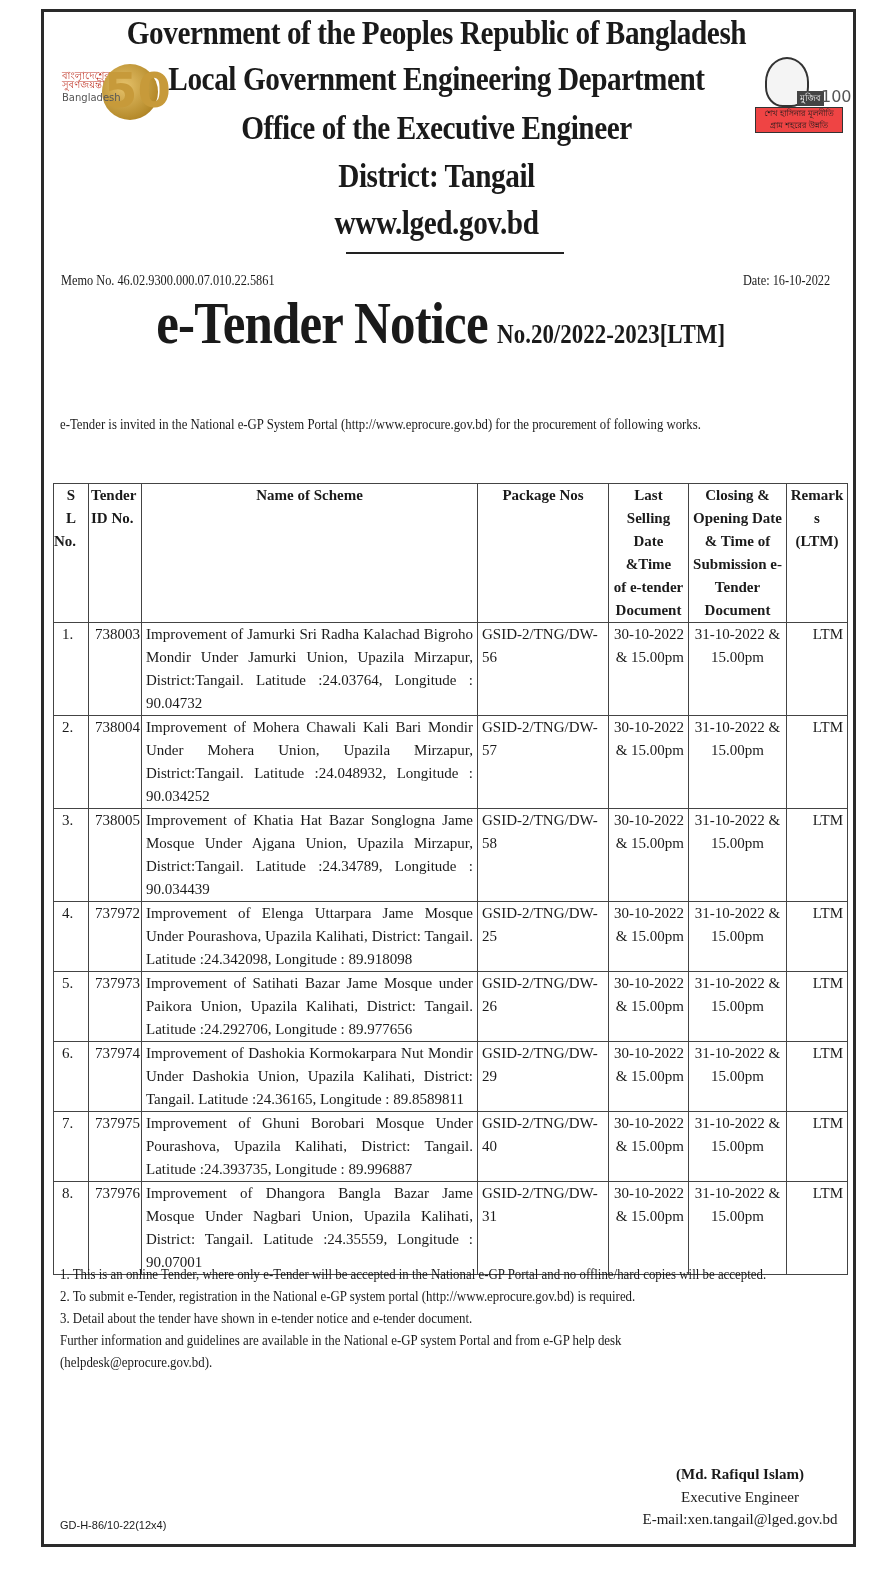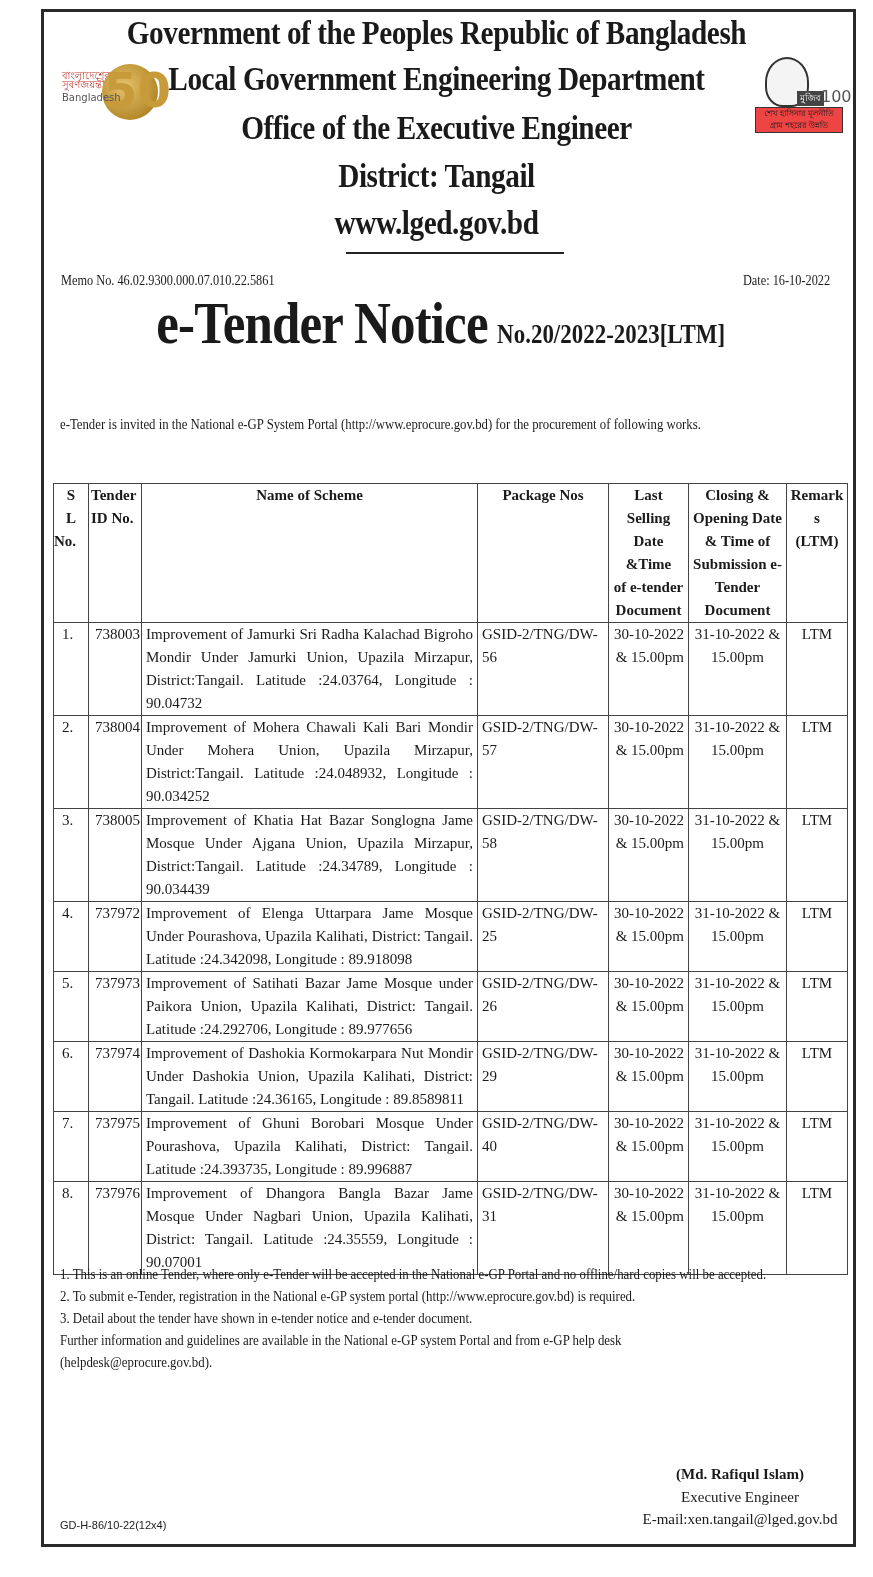--- a/index.html
+++ b/index.html
@@ -46,21 +46,21 @@
     table.tender th { font-weight: bold; text-align: center; padding-top: 0px; line-height: 23px; }
     table.tender th.c1 { padding: 0; }
     table.tender tr.head { height: 136px; }
     table.tender tr.row { height: 89px; }
     td.sl { text-align: left; padding-left: 8px !important; }
     td.tid { text-align: right; padding-right: 1px !important; }
     td.name { text-align: justify; text-align-last: left; padding-left: 4px !important; padding-right: 4px !important; }
     td.pkg { text-align: left; }
     td.sell { text-align: right; }
     td.close { text-align: center; }
-    td.rem { text-align: center; }
+    td.rem { text-align: right; }
 
     .notes { position: absolute; left: 60px; top: 1263px; font-size: 14.3px; line-height: 22px; transform: scaleX(0.9); transform-origin: left; white-space: nowrap; }
     .sig-block { position: absolute; left: 600px; width: 280px; text-align: center; }
     .code { position: absolute; left: 60px; top: 1519px; font-family: "Liberation Sans", sans-serif; font-size: 11px; }
   </style>
 </head>
 <body>
 
 <div class="frame"></div>
 

